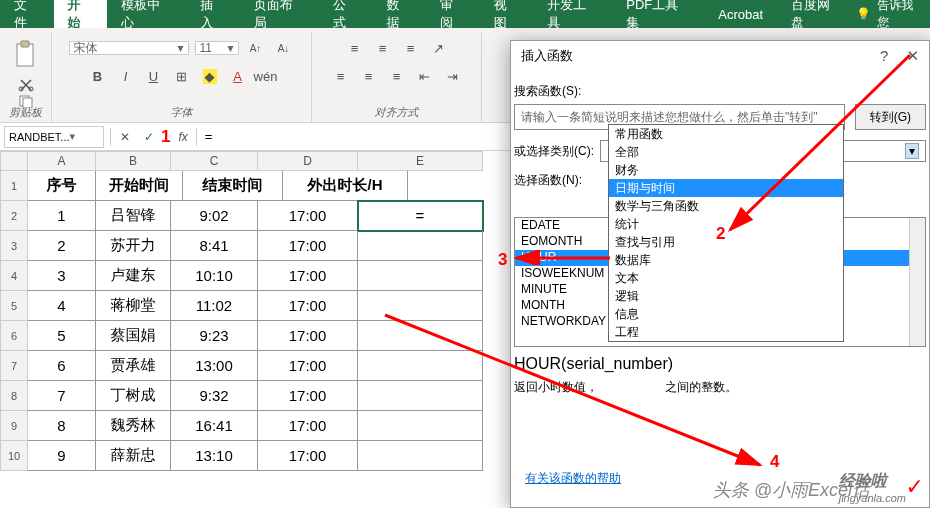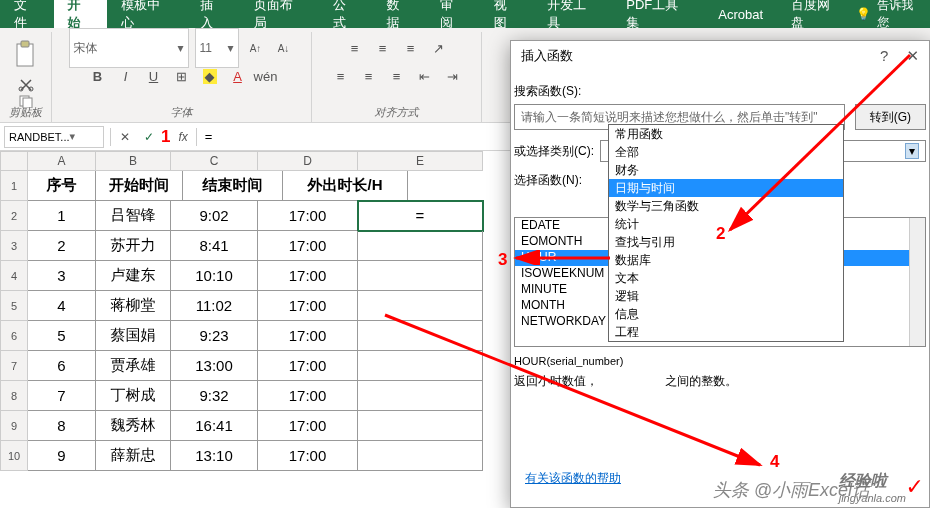--- a/index.html
+++ b/index.html
@@ -10,21 +10,21 @@
 .menu-item { padding: 0 14px; display: flex; align-items: center; font-size: 13px; cursor: pointer; }
 .menu-item.active { background: #fff; color: #217346; font-weight: bold; }
 .menubar-right { margin-left: auto; display: flex; align-items: center; padding-right: 6px; }
 .lightbulb { margin-right: 6px; }
 
 
 .ribbon { height: 95px; border-bottom: 1px solid #d4d4d4; display: flex; padding-top: 4px; background: #f3f2f1; position: relative; }
 .ribbon-group { border-right: 1px solid #d4d4d4; padding: 2px 8px 0 8px; display: flex; flex-direction: column; align-items: center; position: relative; }
 .ribbon-group-label { position: absolute; bottom: 2px; left: 0; right: 0; text-align: center; color: #666; font-size: 11px; font-style: italic; }
 .ribbon-controls-row { display: flex; gap: 6px; align-items: center; height: 28px; }
-.dropdown-box { height: 40px; border: 1px solid #ccc; background: #fff; display: flex; align-items: center; justify-content: space-between; padding: 0 4px; color: #666; font-size: 12px; }
+.dropdown-box { height: 14px; border: 1px solid #ccc; background: #fff; display: flex; align-items: center; justify-content: space-between; padding: 0 4px; color: #666; font-size: 12px; }
 .mini-btn { width: 22px; height: 22px; display: flex; align-items: center; justify-content: center; color: #555; font-size: 13px; }
 .mini-btn.sup { font-size: 10px; }
 .big-btn { width: 34px; height: 42px; display: flex; flex-direction: column; align-items: center; justify-content: center; }
 .clipboard-area { width: 52px; }
 
 
 .fbar { height: 28px; border-bottom: 1px solid #d4d4d4; display: flex; align-items: center; background: #fff; }
 .name-box { width: 100px; height: 22px; border: 1px solid #ccc; margin: 0 4px; display: flex; align-items: center; padding: 0 4px; font-size: 11px; }
 .name-box-dd { color: #666; }
 .fbar-btn { width: 24px; height: 22px; display: flex; align-items: center; justify-content: center; color: #555; }
@@ -57,21 +57,21 @@
 .dlg-btn { height: 26px; padding: 0 14px; background: #efefef; border: 1px solid #888; font-size: 12px; }
 .dlg-category-row { display: flex; align-items: center; gap: 6px; margin-top: 10px; position: relative; }
 .cat-select { flex: 1; height: 22px; border: 1px solid #888; background: #fff; display: flex; align-items: center; padding: 0 6px; font-size: 12px; justify-content: space-between; }
 .cat-dropdown { position: absolute; top: 83px; left: 97px; width: 236px; border: 1px solid #666; background: #fff; z-index: 5; }
 .cat-item { height: 18px; padding: 0 6px; font-size: 12px; display: flex; align-items: center; }
 .cat-item.sel { background: #1e90ff; color: #fff; }
 .fn-list { margin-top: 28px; border: 1px solid #888; height: 130px; position: relative; overflow: hidden; }
 .fn-item { height: 16px; padding: 0 6px; font-size: 12px; }
 .fn-item.sel { background: #1e90ff; color: #fff; }
 .fn-scroll { position: absolute; right: 0; top: 0; bottom: 0; width: 16px; background: #efefef; border-left: 1px solid #ccc; }
-.fn-sig { margin-top: 8px; font-size: 11px; }
+.fn-sig { margin-top: 8px; font-size: 16px; }
 .fn-desc { margin-top: 6px; font-size: 12px; }
 .fn-help-link { position: absolute; bottom: 20px; left: 14px; color: #0066cc; text-decoration: underline; cursor: pointer; font-size: 12px; }
 .watermark { position: absolute; bottom: 6px; right: 60px; color: #555; font-size: 18px; font-style: italic; opacity: 0.7; }
 .url-mark { position: absolute; bottom: 4px; right: 24px; font-size: 11px; color: #777; font-style: italic; }
 
 
 .anno { position: absolute; z-index: 20; pointer-events: none; }
 .anno-num { color: #ff0000; font-weight: bold; font-size: 17px; }
 .red-check { position: absolute; bottom: 8px; right: 6px; color: #ff0000; font-size: 22px; z-index: 25; }
 

